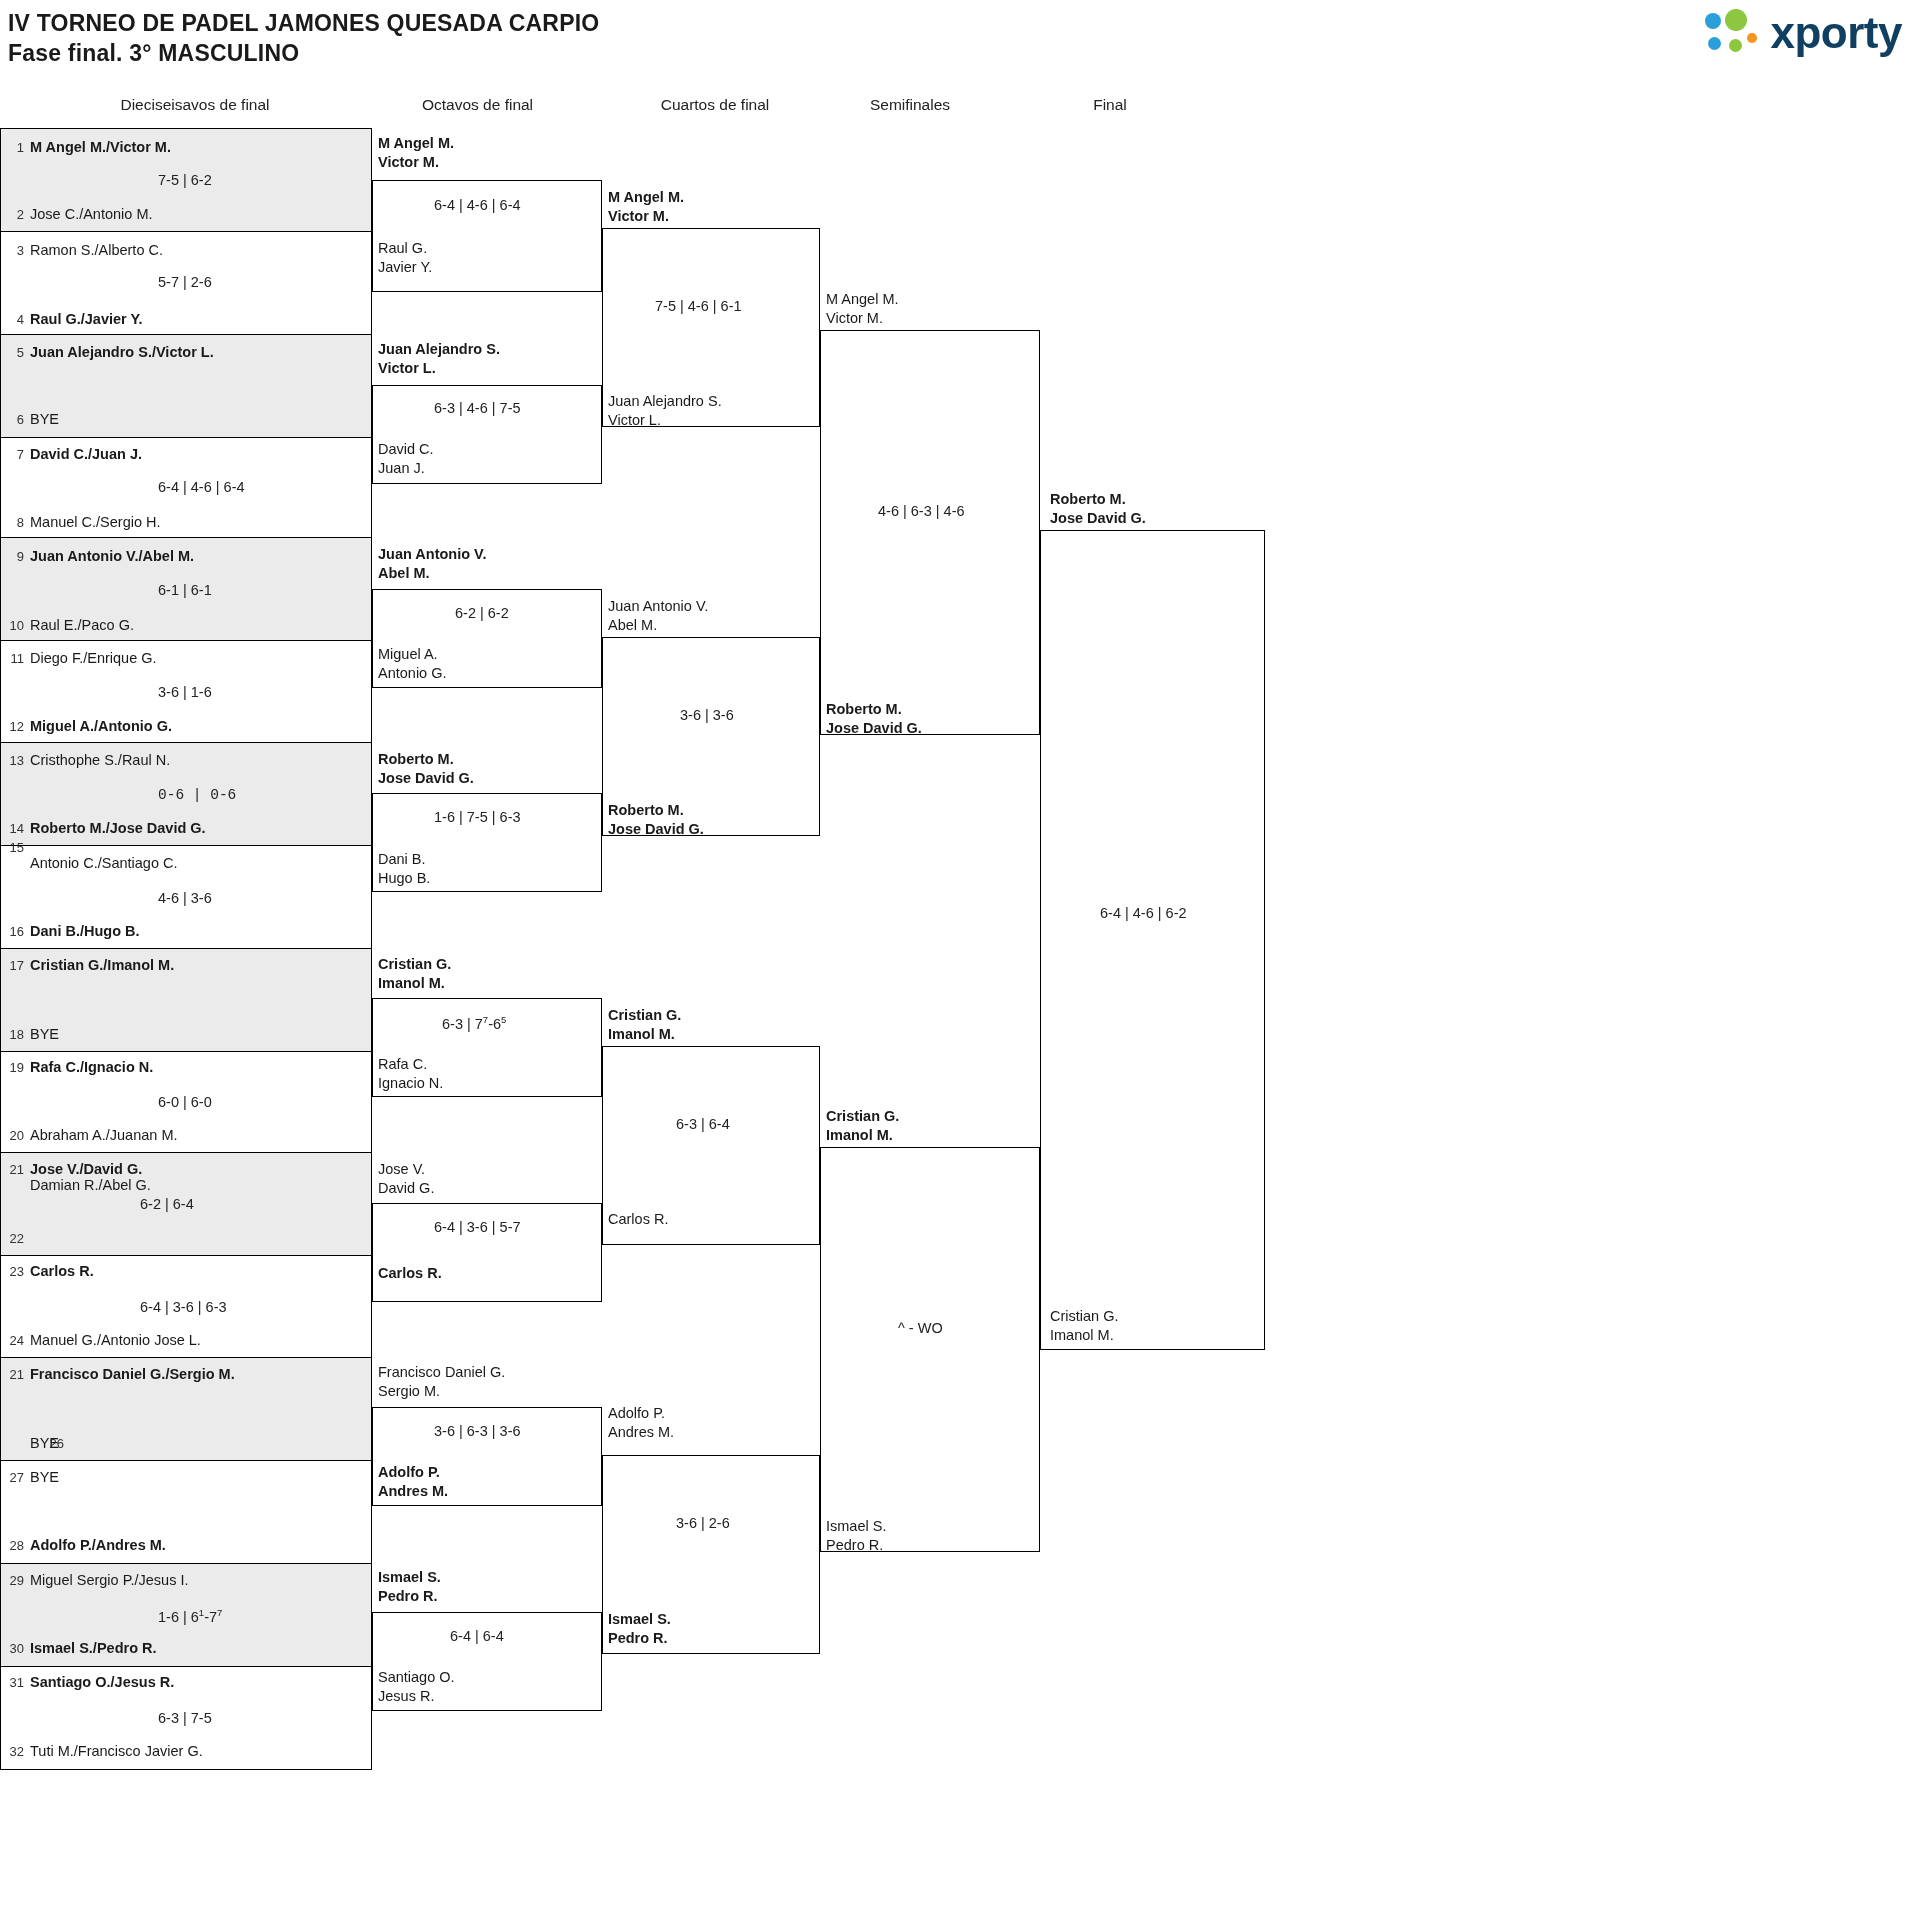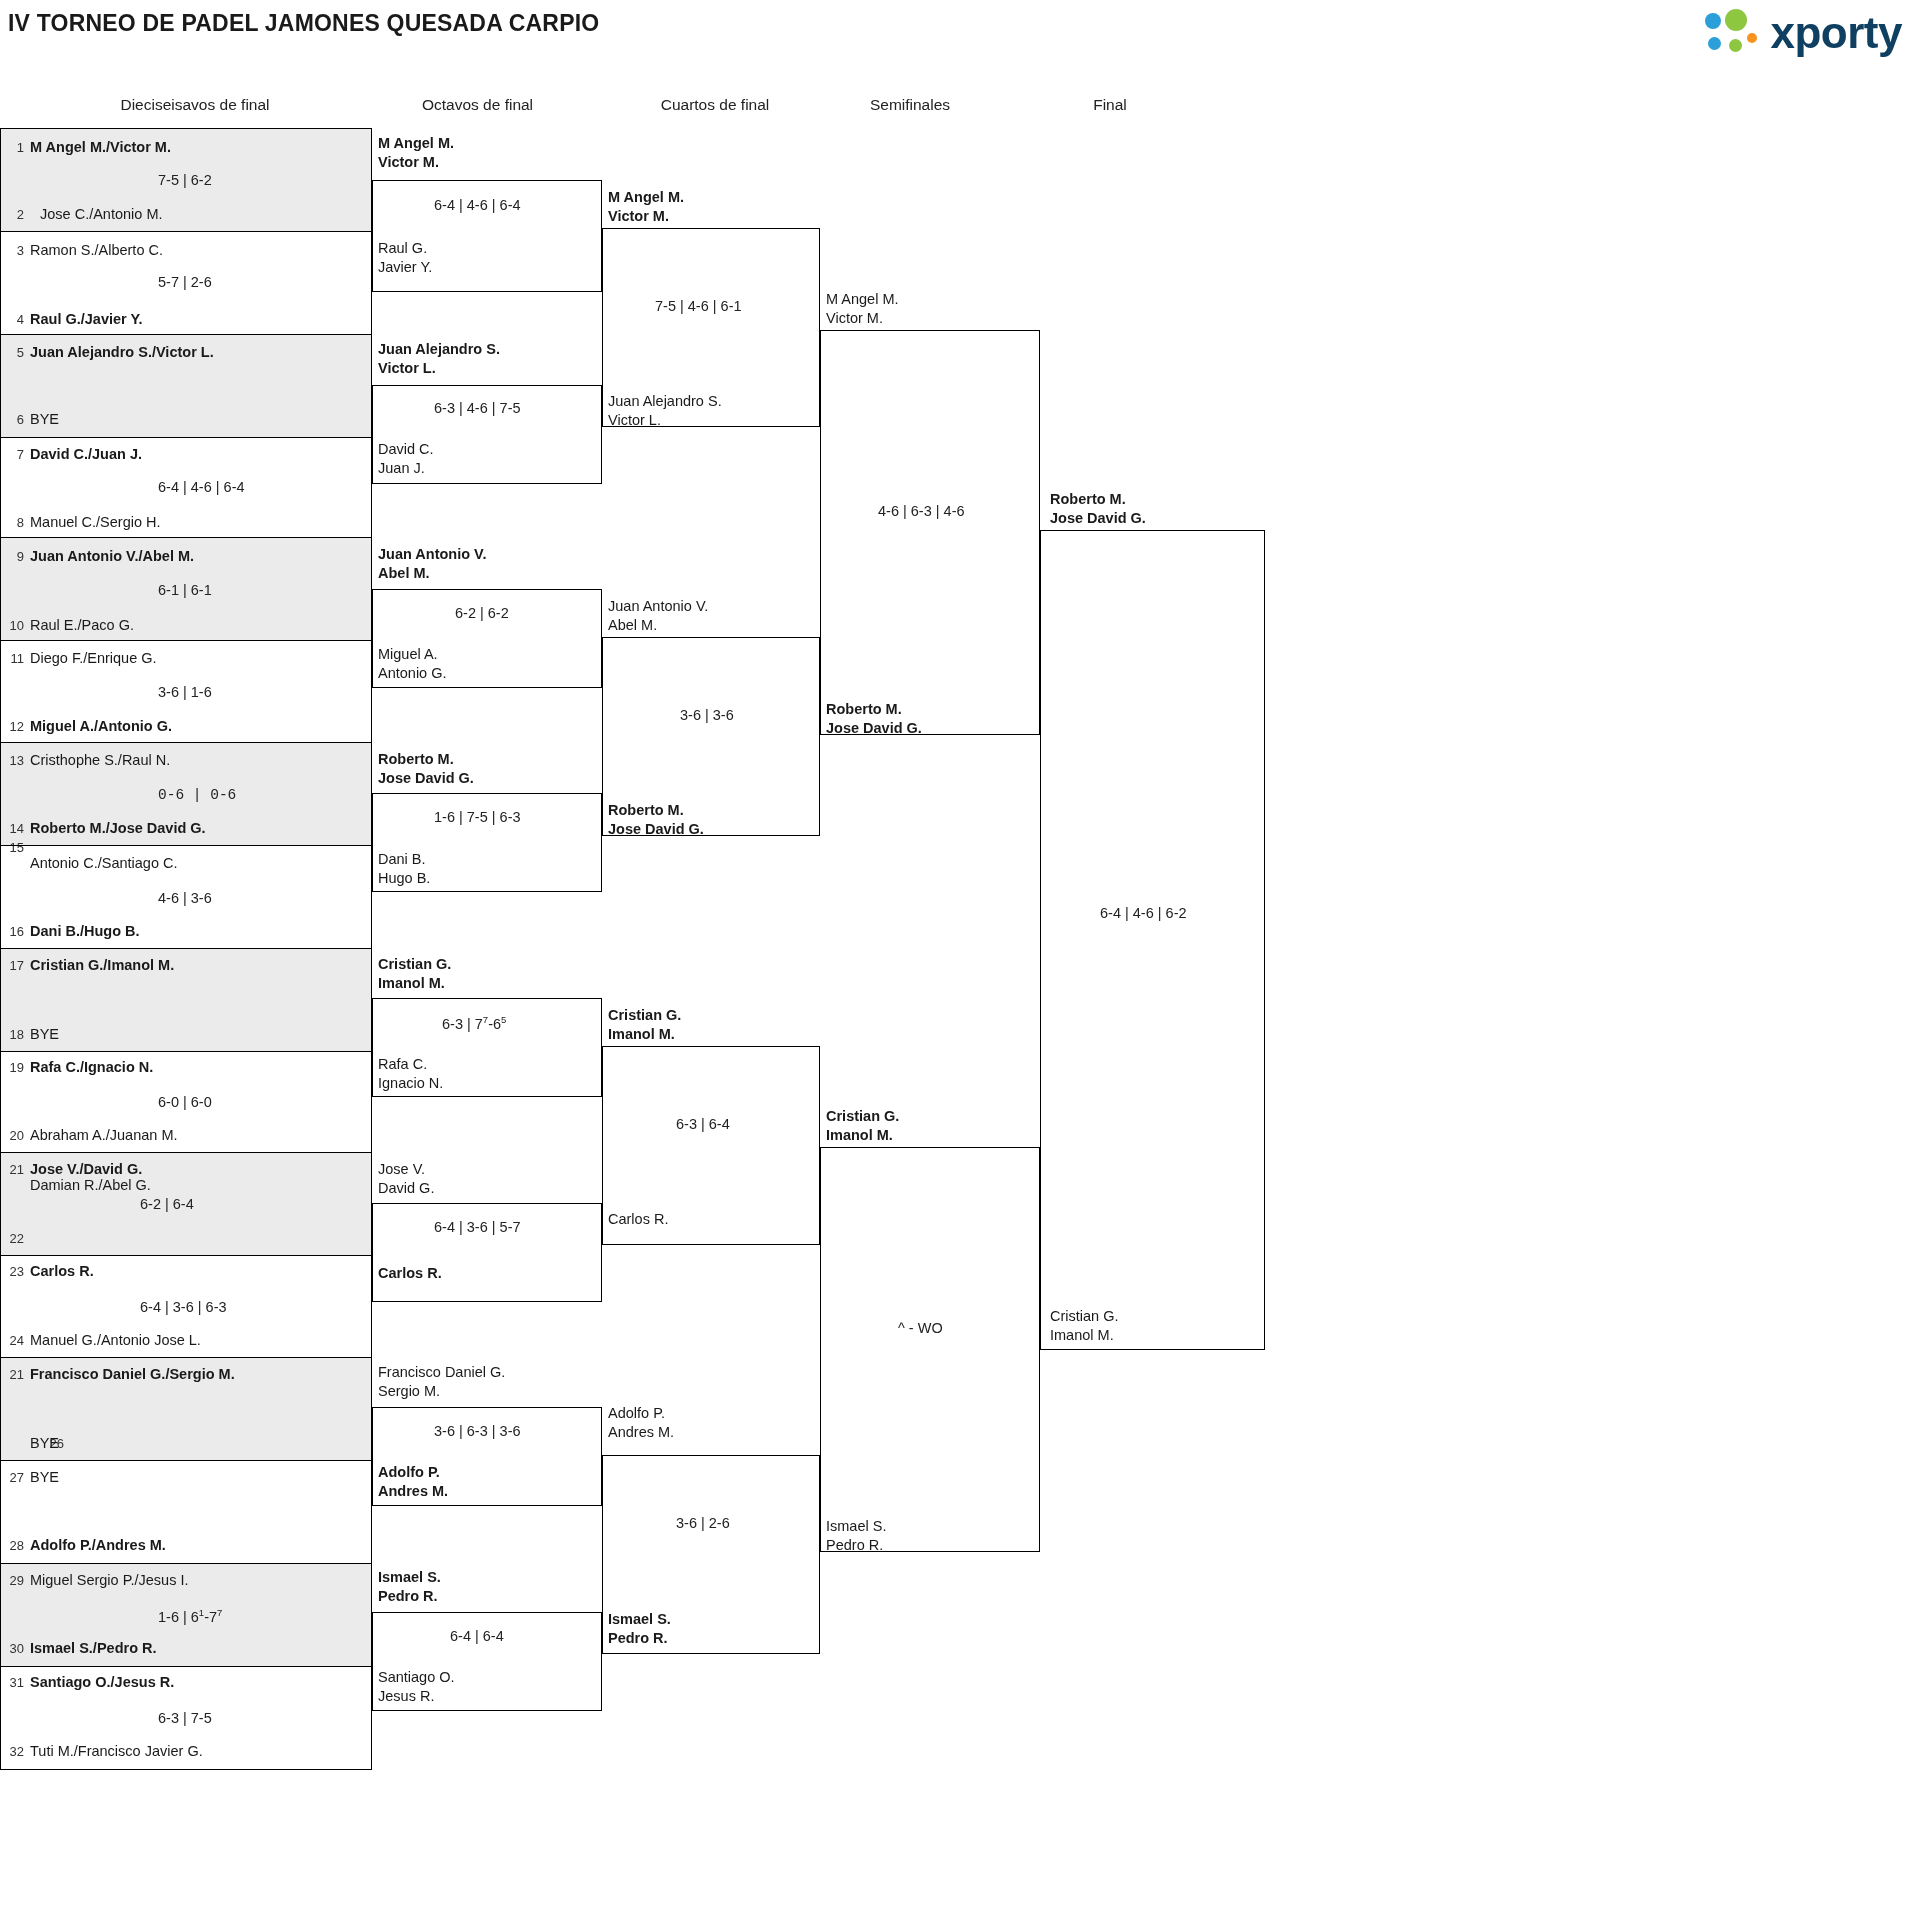--- a/index.html
+++ b/index.html
@@ -115,20 +115,21 @@
   }
   sup { font-size: 9.5px; vertical-align: super; }
 </style>
 </head>
 <body>
 
 <div class="page">
 
   <div class="title-block">
     <div class="title-line1">IV TORNEO DE PADEL JAMONES QUESADA CARPIO</div>
+    <div class="title-line2">Fase final. 3° MASCULINO</div>
   </div>
 
   <div class="logo">
     <div class="logo-dots">
       <i class="d1"></i>
         <i class="d2"></i>
         <i class="d3"></i>
         <i class="d4"></i>
         <i class="d5"></i>
     </div>
@@ -149,21 +150,21 @@
   <div class="shade" style="left:0px; top:1152px;  width:372px; height:103px;"></div>
   <div class="shade" style="left:0px; top:1357px;  width:372px; height:103px;"></div>
   <div class="shade" style="left:0px; top:1563px;  width:372px; height:103px;"></div>
 
   <div class="box" style="left:0px; top:128px; width:372px; height:1642px; border:1px solid #000;"></div>
 
   <div class="seed" style="left:2px;  top:140px;">1</div>
   <div class="cell bold" style="left:30px; top:138px;">M Angel M./Victor M.</div>
   <div class="score" style="left:158px; top:173px;"><span></span></div>
   <div class="seed" style="left:2px;  top:207px;">2</div>
-  <div class="cell" style="left:40px; top:205px;">Jose C./Antonio M.</div>
+  <div class="cell" style="left:30px; top:205px;">Jose C./Antonio M.</div>
 
   <div class="seed" style="left:2px;  top:243px;">3</div>
   <div class="cell" style="left:30px; top:241px;">Ramon S./Alberto C.</div>
   <div class="seed" style="left:2px;  top:312px;">4</div>
   <div class="cell bold" style="left:30px; top:310px;">Raul G./Javier Y.</div>
 
   <div class="seed" style="left:2px;  top:345px;">5</div>
   <div class="cell bold" style="left:30px; top:343px;">Juan Alejandro S./Victor L.</div>
   <div class="seed" style="left:2px;  top:412px;">6</div>
   <div class="cell" style="left:30px; top:410px;">BYE</div>

